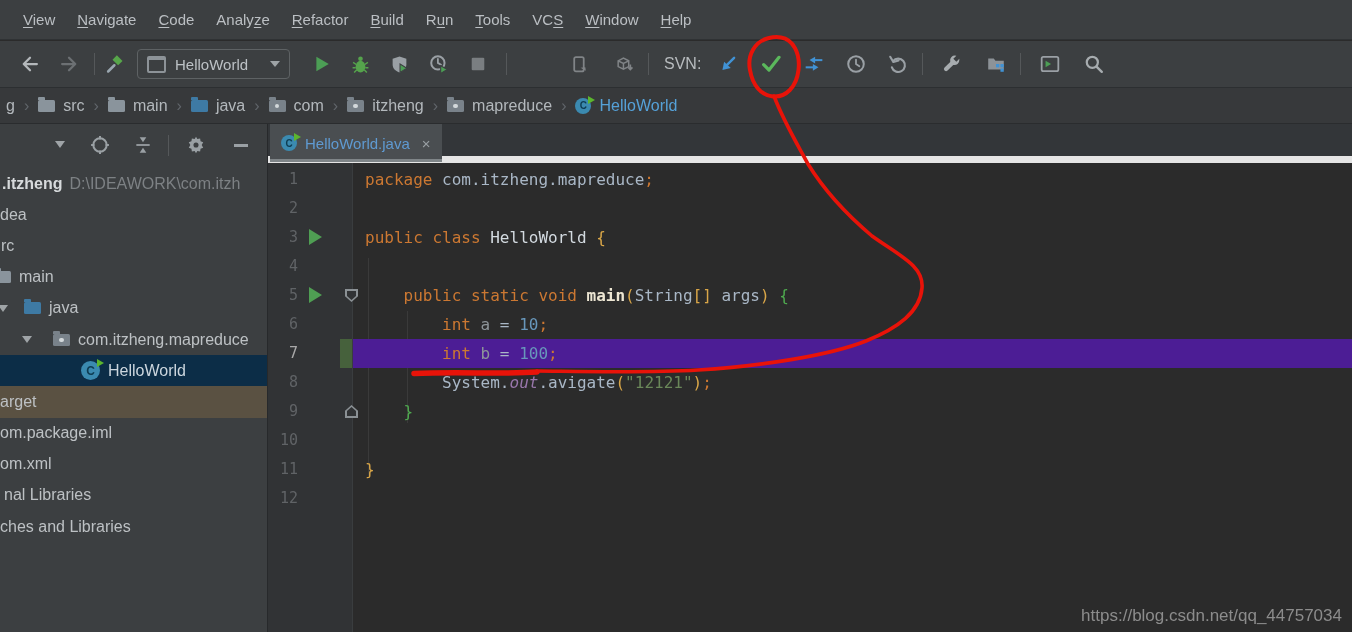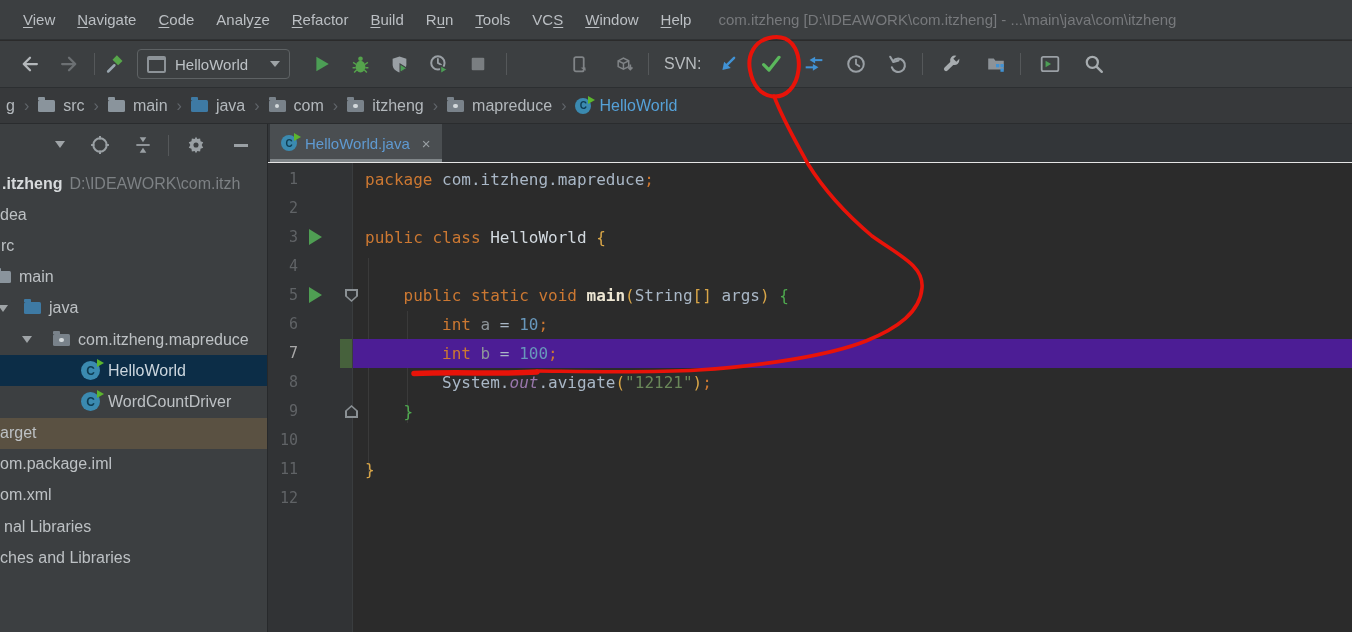--- a/index.html
+++ b/index.html
@@ -42,21 +42,21 @@
 .minus{width:14px;height:3px;background:#9aa0a4}
 .tree{position:absolute;left:0;top:44px;right:0;bottom:0}
 .trow{height:31.2px;display:flex;align-items:center;font-size:16px;color:#bdc1c4;white-space:nowrap;box-sizing:border-box}
 .trow.sel{background:#0c2d47}
 .trow.sel .tl{color:#ccd6de}
 .trow.tgt{background:#5a5142}
 .tl{margin-left:0}
 .tl.b{font-weight:bold;color:#d7dadc}
 .tpath{color:#7d8184;margin-left:7px}
 
-.tabstrip{position:absolute;left:268px;top:124px;right:0;height:39px;background:#333639;border-bottom:1px solid #e5e5e5;box-sizing:border-box}
+.tabstrip{position:absolute;left:268px;top:124px;right:0;height:39px;background:#333639;border-bottom:7px solid #e5e5e5;box-sizing:border-box}
 .tab{position:relative;margin-left:2px;height:38px;display:inline-flex;align-items:center;gap:8px;padding:0 11px;background:#4a4e51;color:#5f9ad1;font-size:15px;cursor:default}
 .tab::after{content:"";position:absolute;left:0;right:0;bottom:0;height:3px;background:#7f8588}
 .tclose{color:#9aa0a4;font-size:15px;margin-left:4px}
 
 .editor{position:absolute;left:268px;top:163px;right:0;bottom:0;background:#2b2b2b;overflow:hidden}
 .gutterbg{position:absolute;left:0;top:0;width:84px;bottom:0;background:#313335;border-right:1px solid #3a3d3f}
 .guide{position:absolute;width:1px;background:#3a3a3a}
 .g1{left:100px;top:95px;height:218px}
 .g2{left:139px;top:148px;height:112px}
 #code-lines{position:absolute;left:0;top:2px;right:0;font-family:"DejaVu Sans Mono",monospace;font-size:16px;line-height:29px}
@@ -92,21 +92,20 @@
         <span class="mi"><u>C</u>ode</span>
         <span class="mi">Analy<u>z</u>e</span>
         <span class="mi"><u>R</u>efactor</span>
         <span class="mi"><u>B</u>uild</span>
         <span class="mi">R<u>u</u>n</span>
         <span class="mi"><u>T</u>ools</span>
         <span class="mi">VC<u>S</u></span>
         <span class="mi"><u>W</u>indow</span>
         <span class="mi"><u>H</u>elp</span>
       </div>
-    <div class="wtitle">com.itzheng [D:\IDEAWORK\com.itzheng] - ...\main\java\com\itzheng</div>
   </div>
 
   <div class="toolbar">
     <div class="tbi" style="left:16px">
       <svg width="20" height="20" viewBox="0 0 16 16">
           <path d="M13.5 8 H3.5 M8 3 L3 8 L8 13" fill="none" stroke="#b4b8bb" stroke-width="1.8" stroke-linecap="round" stroke-linejoin="round"></path>
         </svg>
     </div>
     <div class="tbi" style="left:55px">
       <svg width="20" height="20" viewBox="0 0 16 16">
@@ -320,24 +319,20 @@
         </div>
         <div class="trow" style="padding-left: 0px;">
           <span class="tri" style="margin-left: 22px;"></span>
           <span class="fico pkg" style="margin-left: 21px;"></span>
           <span class="tl" style="margin-left: 8px;">com.itzheng.mapreduce</span>
         </div>
         <div class="trow sel" style="padding-left: 0px;">
           <span class="cico" style="margin-left: 81px;"></span>
           <span class="tl" style="margin-left: 8px;">HelloWorld</span>
         </div>
-        <div class="trow" style="padding-left: 0px;">
-          <span class="cico" style="margin-left: 81px;"></span>
-          <span class="tl" style="margin-left: 8px;">WordCountDriver</span>
-        </div>
         <div class="trow tgt" style="padding-left: 0px; text-align: right;">
           <span class="tl">arget</span>
         </div>
         <div class="trow" style="padding-left: 0px;">
           <span class="tl">om.package.iml</span>
         </div>
         <div class="trow" style="padding-left: 0px;">
           <span class="tl">om.xml</span>
         </div>
         <div class="trow" style="padding-left: 4px;">
@@ -439,20 +434,21 @@
           </div>
           <div class="ccell"><span class="tk by">}</span></div>
         </div>
         <div class="crow">
           <div class="gcell">
             <span class="lnum">12</span>
           </div>
           <div class="ccell"></div>
         </div>
       </div>
+    <div class="watermark">https://blog.csdn.net/qq_44757034</div>
   </div>
 
   <svg class="anno" viewBox="0 0 1352 632">
     <path d="M 769 38 C 755 41 747 55 750 70 C 752.5 85 761 95.5 773 96.5 C 786 97.5 796.5 87 798.5 70 C 800.5 53 793 39.5 781 37.5 C 777 36.8 772.5 37.2 769 38 Z" fill="none" stroke-width="4" stroke-linecap="round" stroke="#e81309"></path>
     <path d="M 774 96 C 783 120 795 140 808 164 C 824 190 846 214 872 236 C 900 256 924 266 922 288 C 920 312 898 328 866 341 C 828 356 760 366 698 370 C 648 373 585 371.5 537 371" fill="none" stroke-width="3.6" stroke-linecap="round" stroke="#e81309"></path>
     <path d="M 537 372 C 500 374.5 462 371.5 414 373.5" fill="none" stroke-width="5.5" stroke-linecap="round" stroke="#e81309"></path>
   </svg>
 
 </div>
 

